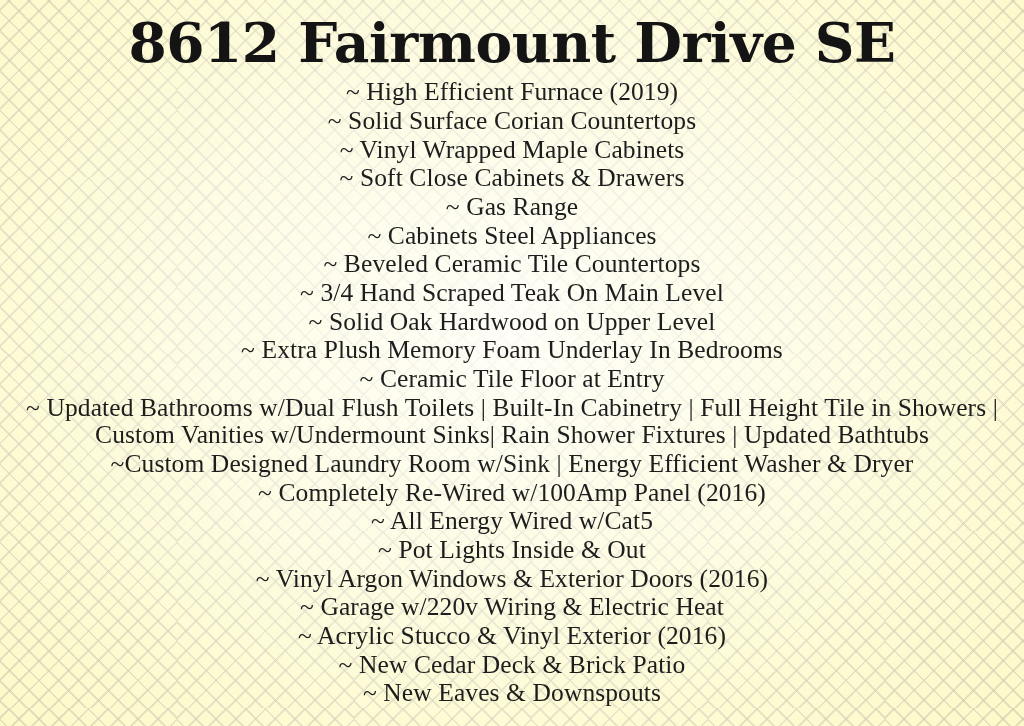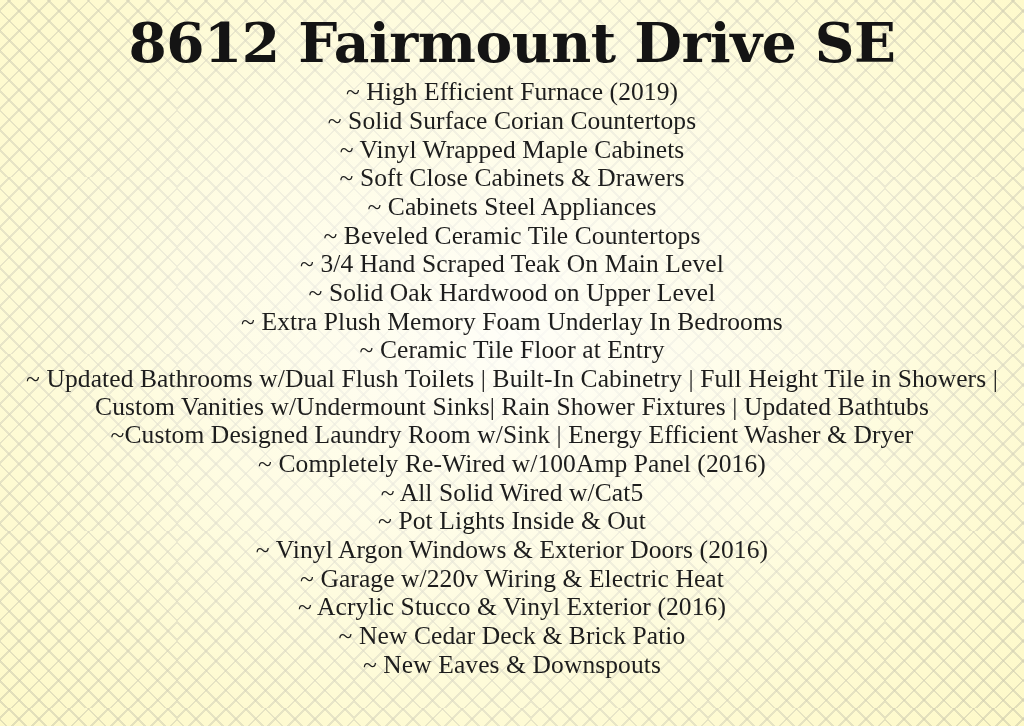--- a/index.html
+++ b/index.html
@@ -102,30 +102,31 @@
 
   <div id="content">
 
     <h1 id="title">8612 Fairmount Drive SE</h1>
 
     <ul class="feature-list">
       <li class="feature">~ High Efficient Furnace (2019)</li>
       <li class="feature">~ Solid Surface Corian Countertops</li>
       <li class="feature">~ Vinyl Wrapped Maple Cabinets</li>
       <li class="feature">~ Soft Close Cabinets &amp; Drawers</li>
+      <li class="feature">~ Gas Range</li>
       <li class="feature">~ Cabinets Steel Appliances</li>
       <li class="feature">~ Beveled Ceramic Tile Countertops</li>
       <li class="feature">~ 3/4 Hand Scraped Teak On Main Level</li>
       <li class="feature">~ Solid Oak Hardwood on Upper Level</li>
       <li class="feature">~ Extra Plush Memory Foam Underlay In Bedrooms</li>
       <li class="feature">~ Ceramic Tile Floor at Entry</li>
       <li class="feature wide">~ Updated Bathrooms w/Dual Flush Toilets | Built-In Cabinetry | Full Height Tile in Showers | Custom Vanities w/Undermount Sinks|  Rain Shower Fixtures | Updated Bathtubs</li>
       <li class="feature">~Custom Designed Laundry Room w/Sink | Energy Efficient Washer &amp; Dryer</li>
       <li class="feature">~ Completely Re-Wired w/100Amp Panel (2016)</li>
-      <li class="feature">~ All Solid Wired w/Cat5</li>
+      <li class="feature">~ All Energy Wired w/Cat5</li>
       <li class="feature">~ Pot Lights Inside &amp; Out</li>
       <li class="feature">~ Vinyl Argon Windows  &amp; Exterior Doors (2016)</li>
       <li class="feature">~ Garage w/220v Wiring &amp; Electric Heat</li>
       <li class="feature">~ Acrylic Stucco &amp; Vinyl Exterior (2016)</li>
       <li class="feature">~ New Cedar Deck &amp; Brick Patio</li>
       <li class="feature">~ New Eaves &amp; Downspouts</li>
 
     </ul>
 
   </div>

